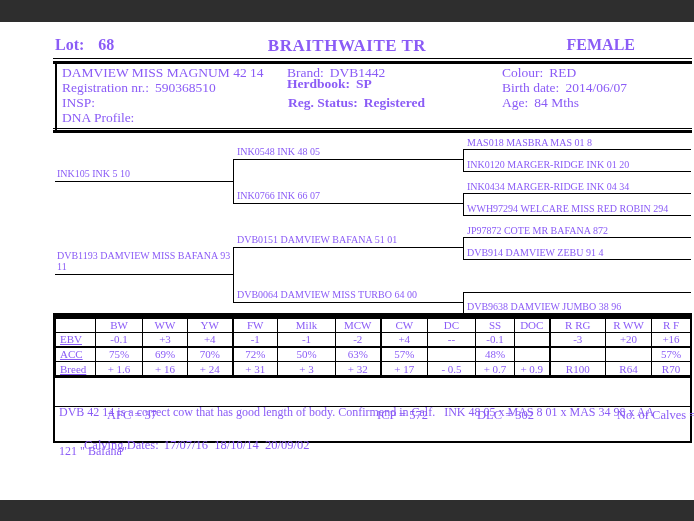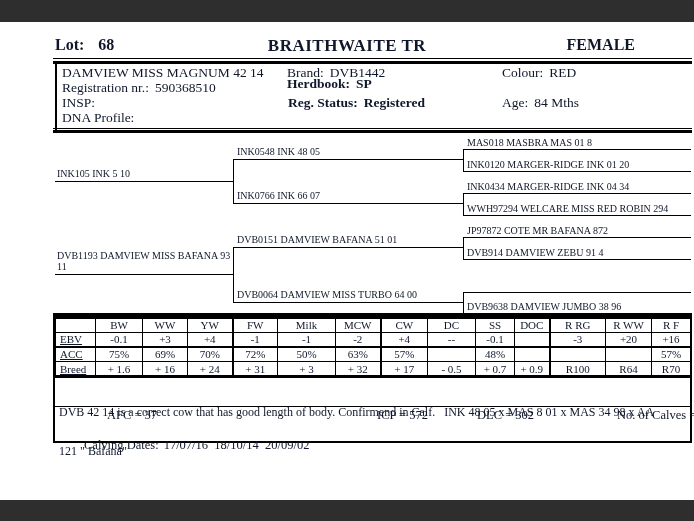--- a/index.html
+++ b/index.html
@@ -1,17 +1,17 @@
 <!DOCTYPE html>
 <html><head>
 <meta charset="utf-8">
 <style>
   html,body{margin:0;padding:0;background:#555;}
   .screen{position:relative;width:694px;height:521px;background:#fff;overflow:hidden;
-          font-family:"Liberation Serif",serif;color:#0f172a;}
+          font-family:"Liberation Serif",serif;color:#8b5cf6;}
   .bar{position:absolute;left:0;right:0;background:#2e2e2e;}
   .bar.top{top:0;height:22px;}
   .bar.bottom{bottom:0;height:21px;}
   .page{position:absolute;top:22px;bottom:21px;left:0;right:0;background:#fff;overflow:hidden;}
 
   
   .hdr{position:absolute;top:14px;font-weight:bold;font-size:16px;white-space:nowrap;}
   .farm{left:0;width:100%;text-align:center;font-size:17px;letter-spacing:.5px;}
   .lot{left:55px;}
   .lot .num{margin-left:14px;}
@@ -72,20 +72,23 @@
     </div>
     <div class="info" style="left:502px;top:43px;">
       <span class="lab">Colour:</span><span>RED</span>
     </div>
 
     <div class="info" style="left:62px;top:58px;">
       <span class="lab">Registration nr.:</span><span>590368510</span>
     </div>
     <div class="info" style="left:287px;top:54px;font-weight:bold;">
       <span class="lab">Herdbook:</span><span>SP</span>
+    </div>
+    <div class="info" style="left:502px;top:58px;">
+      <span class="lab">Birth date:</span><span>2014/06/07</span>
     </div>
 
     <div class="info" style="left:62px;top:73px;">
       <span class="lab">INSP:</span>
     </div>
     <div class="info" style="left:288px;top:73px;font-weight:bold;">
       <span class="lab">Reg. Status:</span><span>Registered</span>
     </div>
     <div class="info" style="left:502px;top:73px;">
       <span class="lab">Age:</span><span>84 Mths</span>

